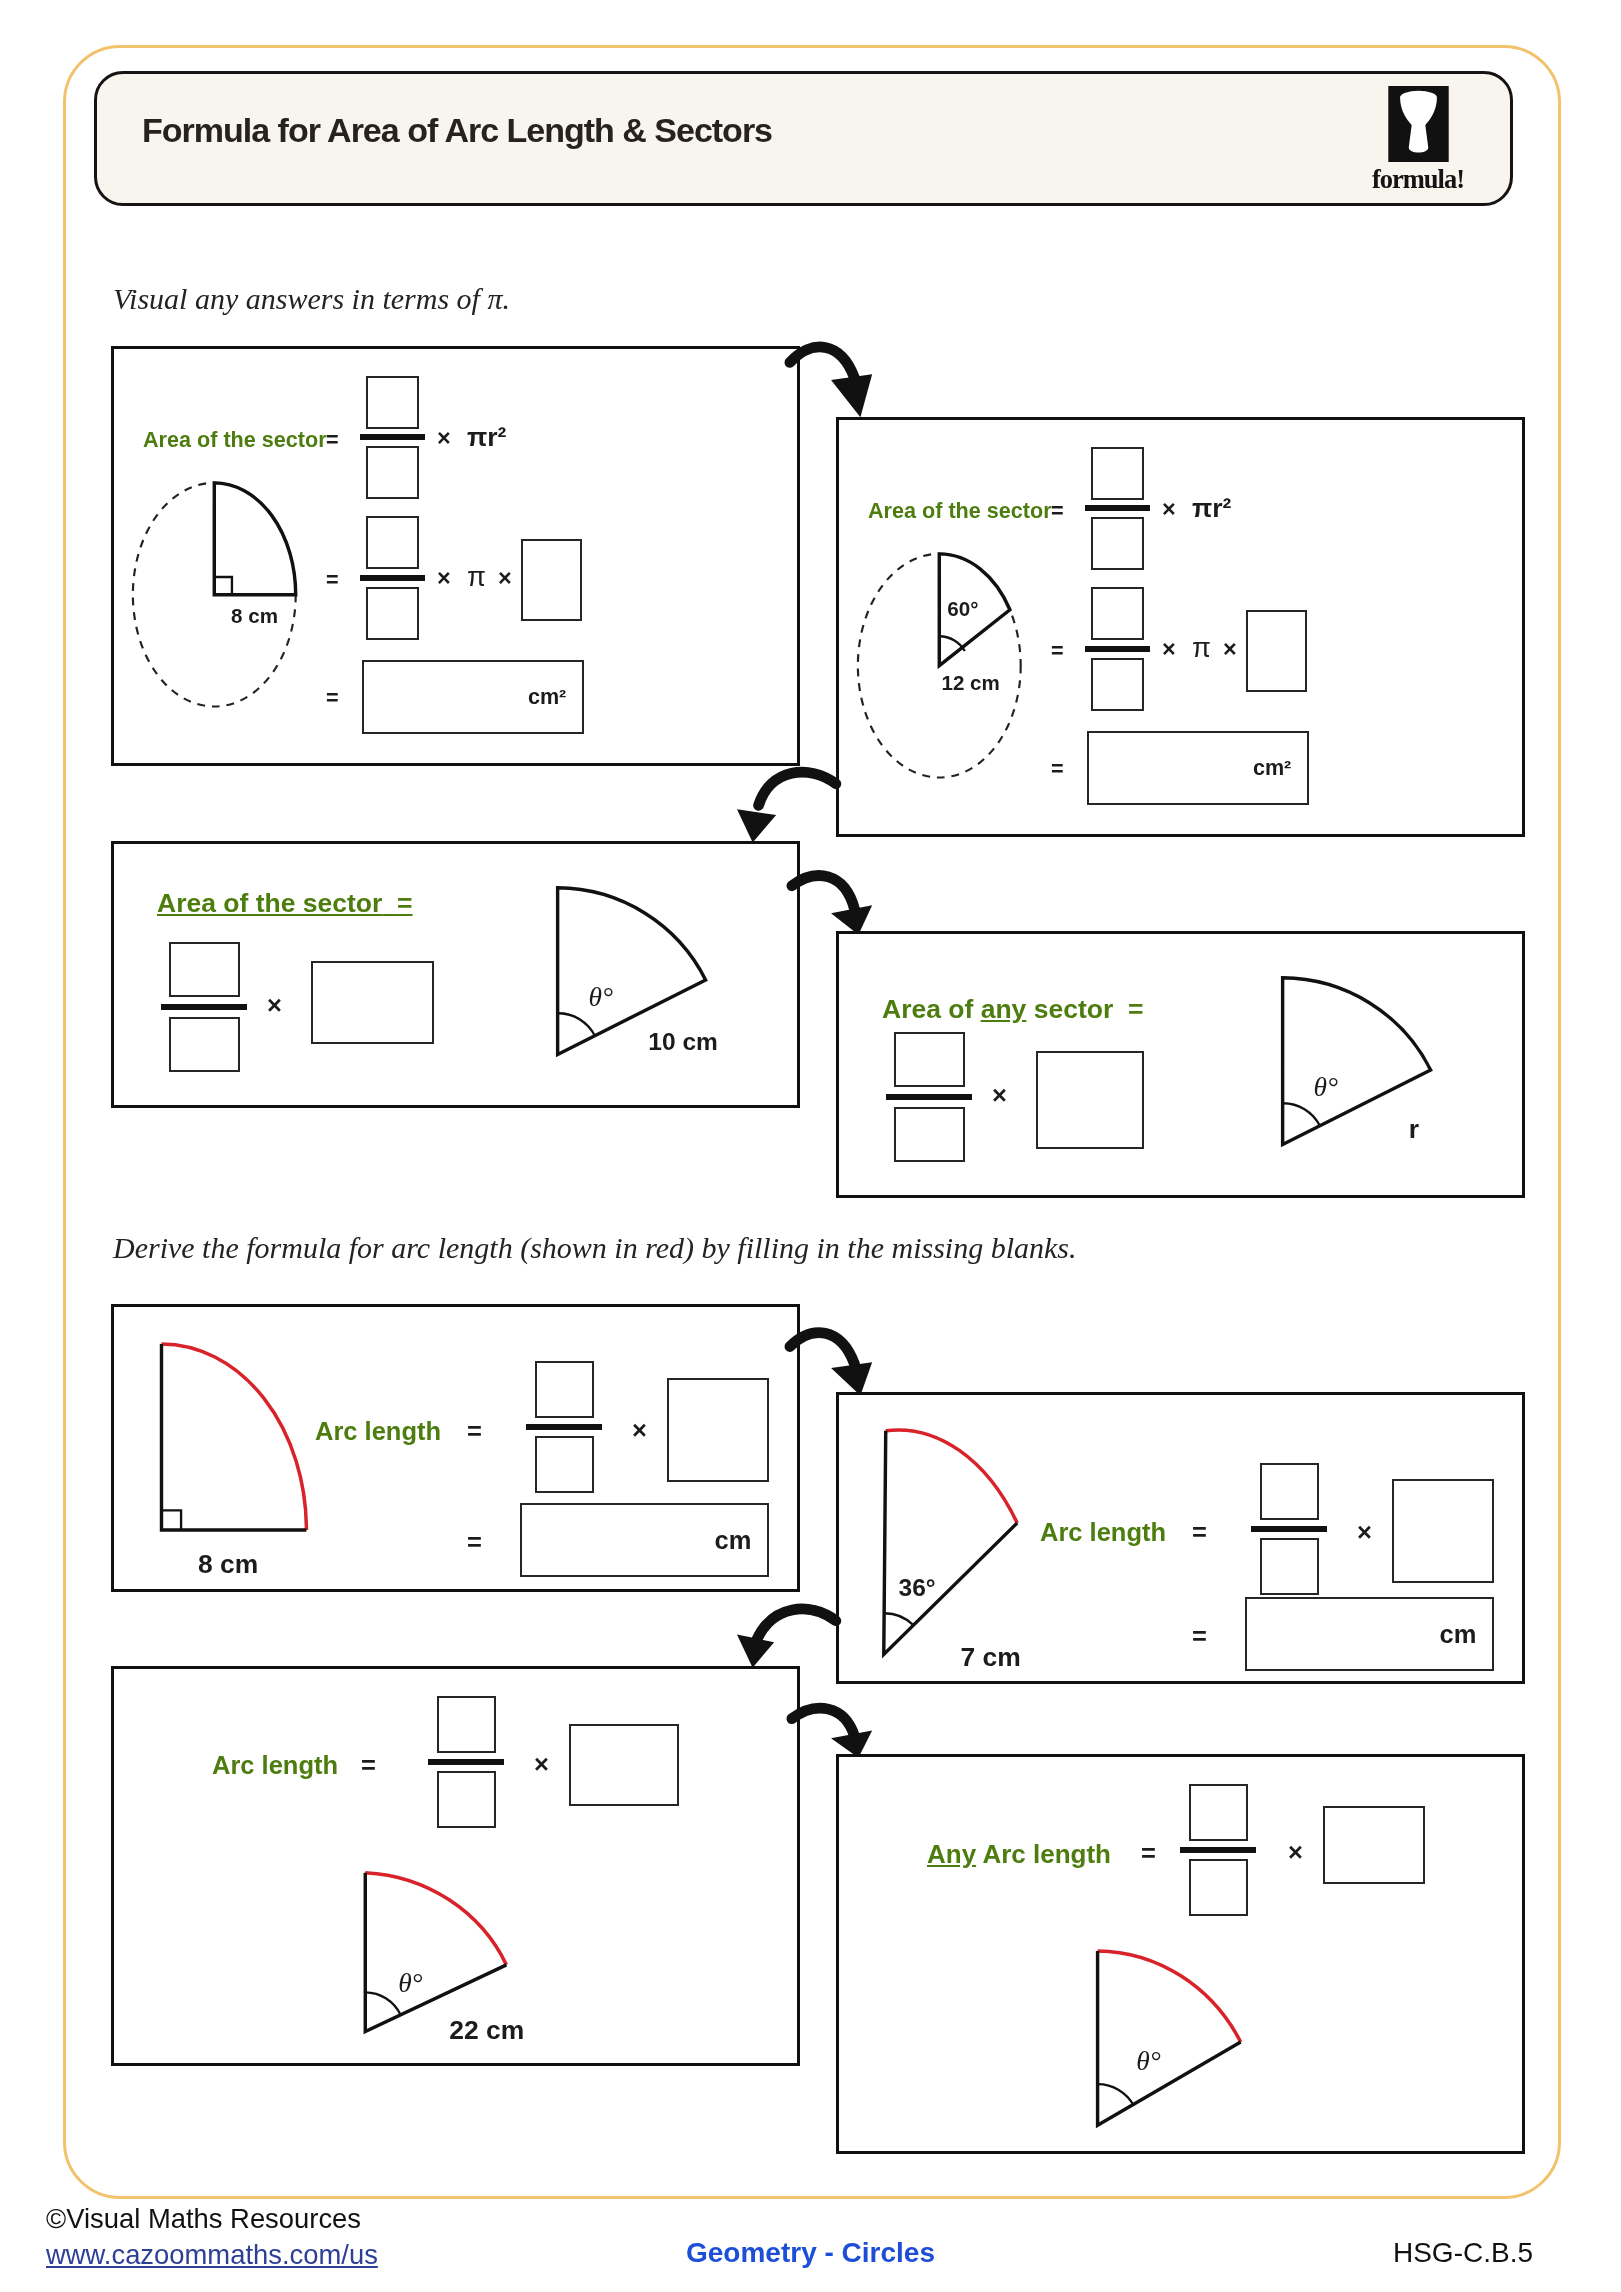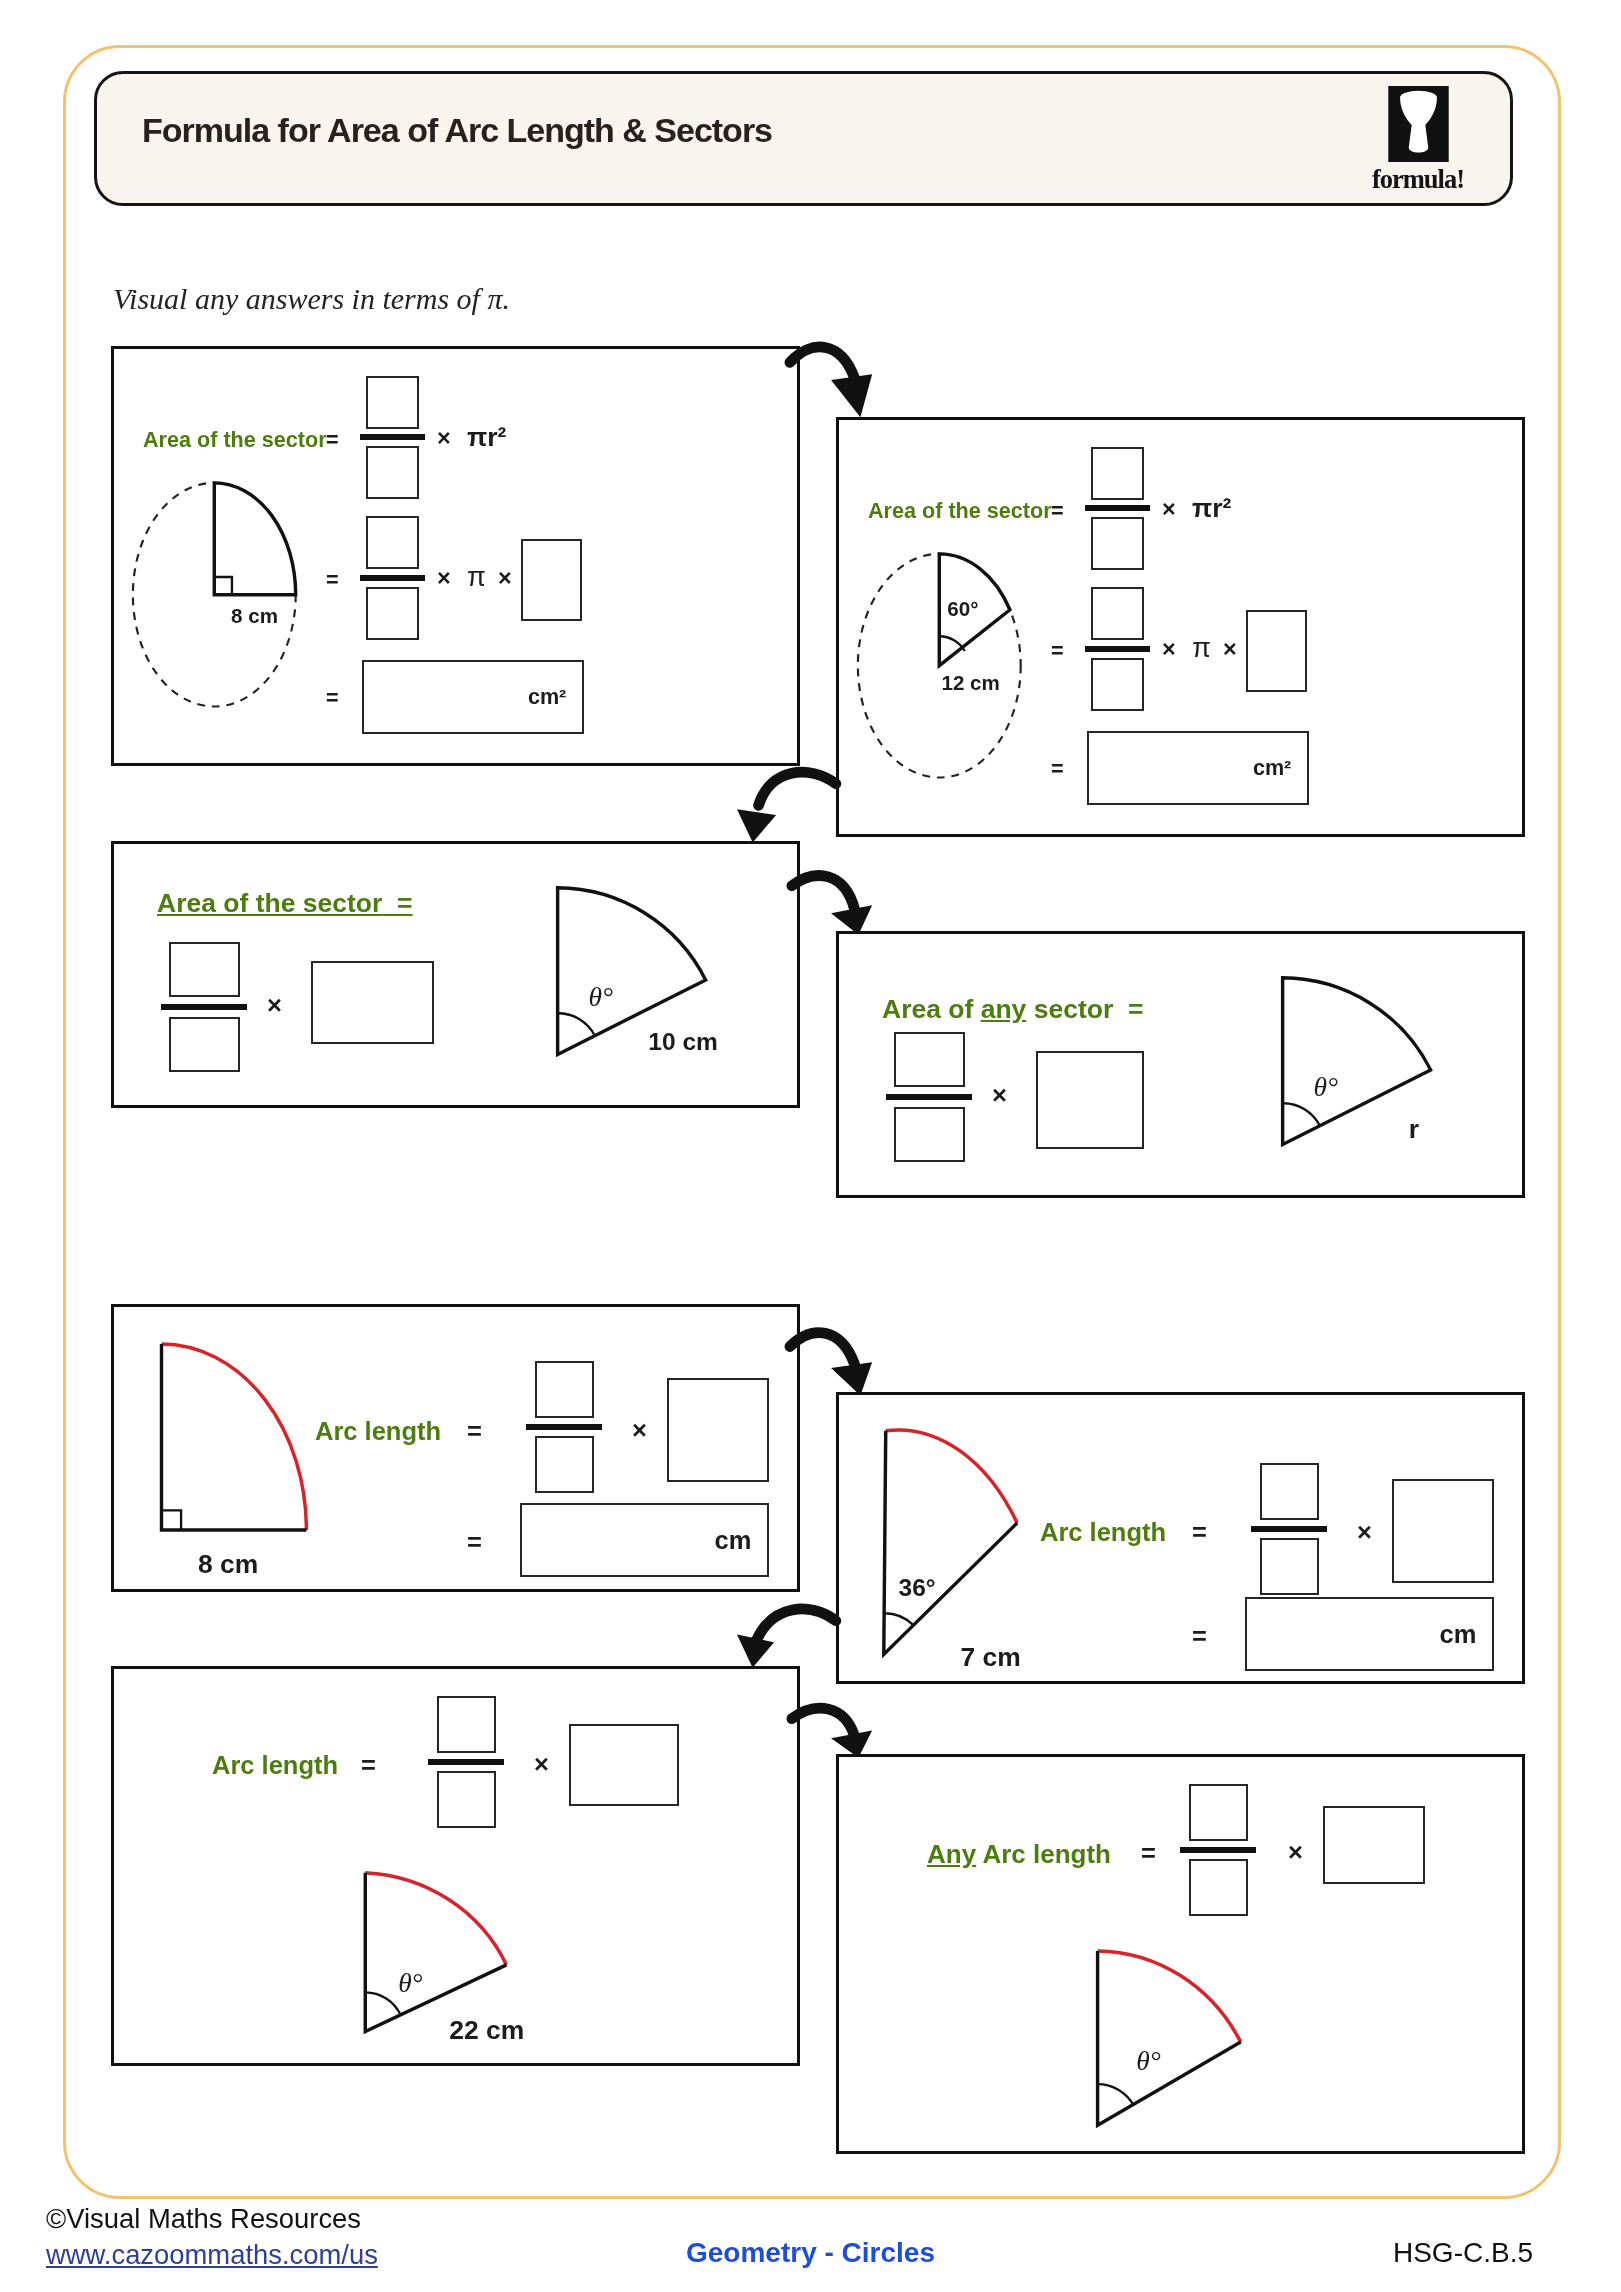--- a/index.html
+++ b/index.html
@@ -54,20 +54,21 @@
         <rect x="0" y="0" width="62" height="78" fill="#111"></rect>
         <ellipse cx="31" cy="12" rx="19" ry="7" fill="#fff"></ellipse>
         <path d="M12,13 C13,27 19,34 24,40 L21,63 C21,70 41,70 41,63 L38,40 C43,34 49,27 50,13
                  C45,19 17,19 12,13 Z" fill="#fff"></path>
       </svg>
       <div class="word">formula!</div>
     </div>
   </div>
 
   <div class="instr" style="top:282px;">Visual any answers in terms of π.</div>
+  <div class="instr" style="top:1231px;">Derive the formula for arc length (shown in red) by filling in the missing blanks.</div>
 
   <div class="panel" style="left:111px;top:346px;width:683px;height:414px;">
     <div class="lbl" style="left:29px;top:78px;font-size:21.6px;">Area of the sector</div>
     <div class="sym" style="left:212px;top:78px;font-size:21.6px;">=</div>
     <div class="frac sm" style="left:246px;top:26.5px;">
       <div class="fc"></div>
       <div class="fb"></div>
       <div class="fc"></div>
     </div>
     <div class="sym" style="left:323px;top:76px;font-size:23.5px;">×</div>

